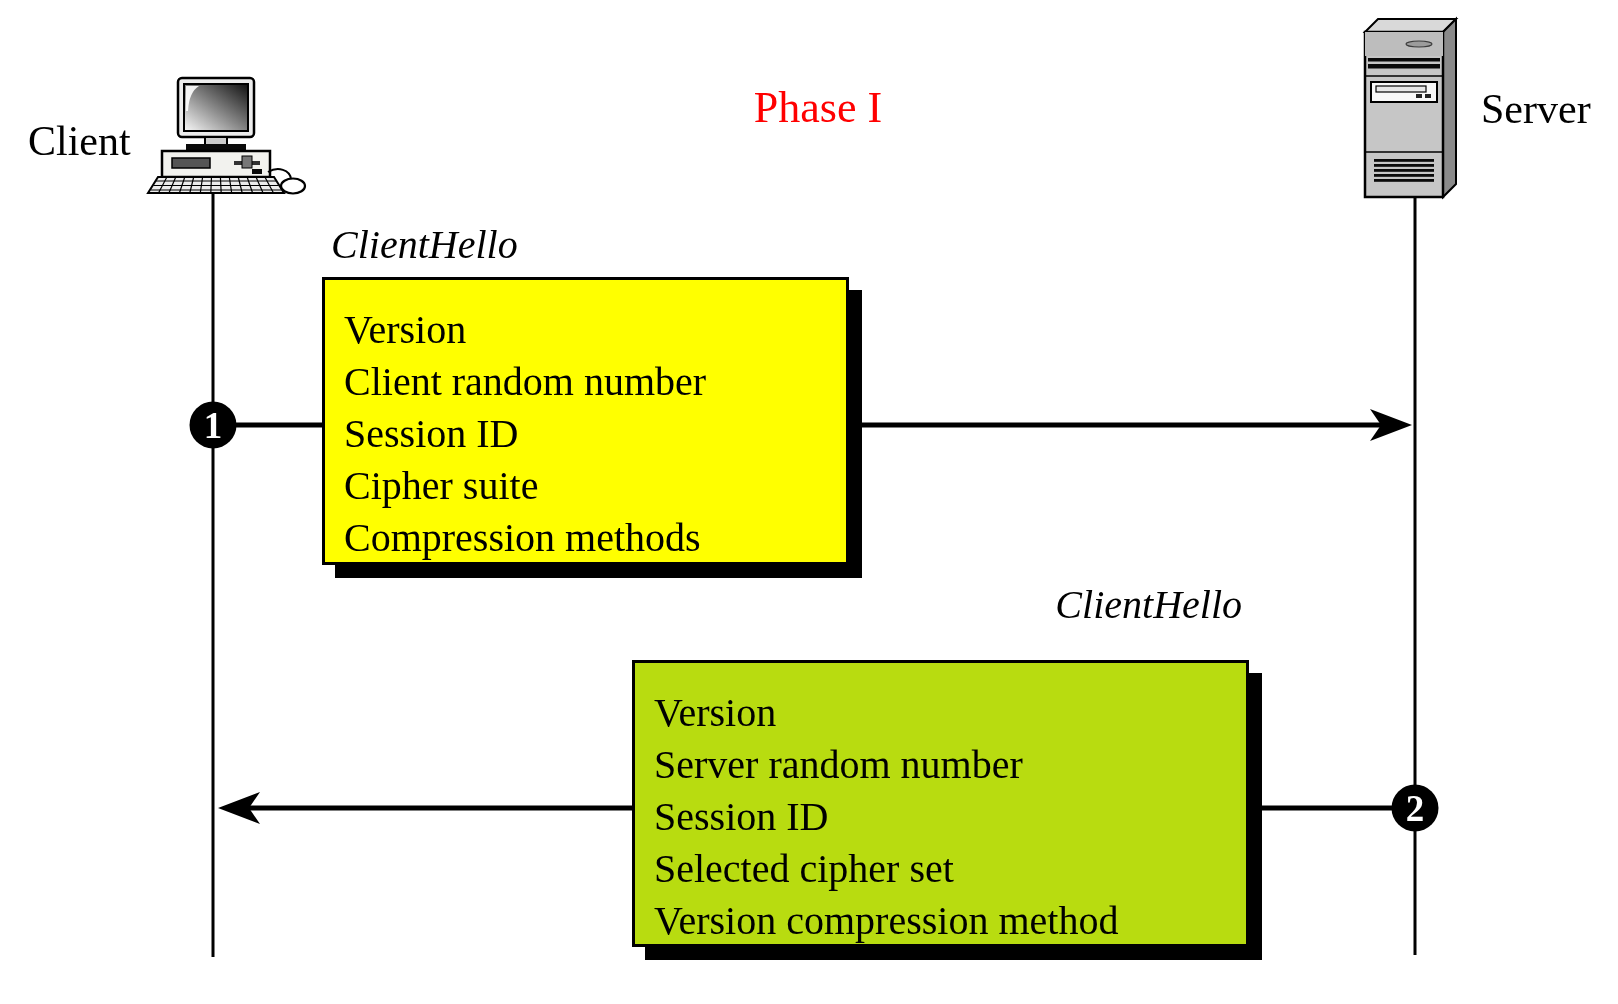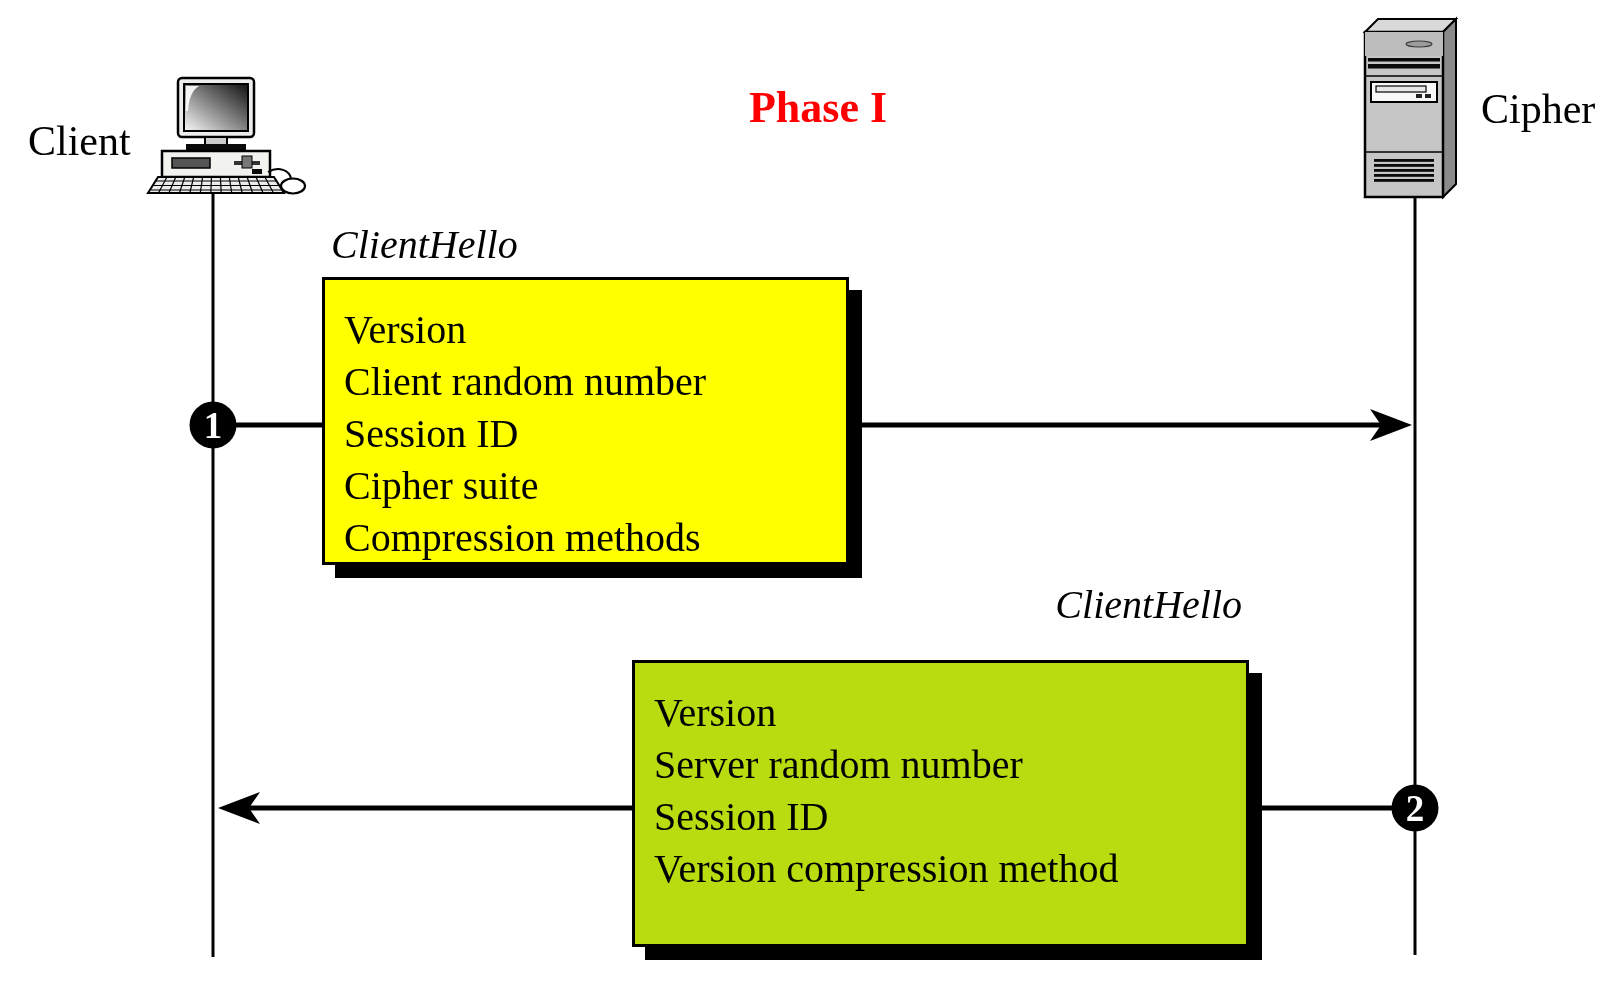--- a/index.html
+++ b/index.html
@@ -17,21 +17,21 @@
     font-size: 42px;
     line-height: 46px;
     white-space: nowrap;
     z-index: 3;
   }
   .phase-title {
     position: absolute;
     left: 648px; top: 82px; width: 340px;
     text-align: center;
     font-size: 44px;
-    font-weight: bold;
+    font-weight: normal;
     z-index: 3;
   }
   .msg-title {
     position: absolute;
     font-size: 40px;
     line-height: 46px;
     white-space: nowrap;
     z-index: 3;
     font-style: italic;
   }
@@ -123,33 +123,34 @@
       <circle cx="213" cy="425" r="23.5" fill="#000"></circle>
       <text x="213" y="438" text-anchor="middle" font-size="37" font-weight="bold" font-family="Liberation Serif, DejaVu Serif, serif" fill="#ffffff">1</text>
     </g>
     <g>
       <circle cx="1415" cy="808" r="23.5" fill="#000"></circle>
       <text x="1415" y="821" text-anchor="middle" font-size="37" font-weight="bold" font-family="Liberation Serif, DejaVu Serif, serif" fill="#ffffff">2</text>
     </g>
   </svg>
 
   <div id="client-label" class="actor-label">Client</div>
-  <div id="server-label" class="actor-label">Cipher</div>
+  <div id="server-label" class="actor-label">Server</div>
   <div class="phase-title" style="color: rgb(255, 0, 0);">Phase I</div>
 
   <div id="client-hello-title" class="msg-title">ClientHello</div>
   <div id="client-hello-box" class="msg-box" style="background-color: rgb(255, 255, 0);">
     <div class="field">Version</div>
     <div class="field">Client random number</div>
     <div class="field">Session ID</div>
     <div class="field">Cipher suite</div>
     <div class="field">Compression methods</div>
   </div>
 
   <div id="server-hello-title" class="msg-title">ClientHello</div>
   <div id="server-hello-box" class="msg-box" style="background-color: rgb(184, 220, 16);">
     <div class="field">Version</div>
     <div class="field">Server random number</div>
     <div class="field">Session ID</div>
+    <div class="field">Selected cipher set</div>
     <div class="field">Version compression method</div>
   </div>
 
 </div>
 
 </body></html>

